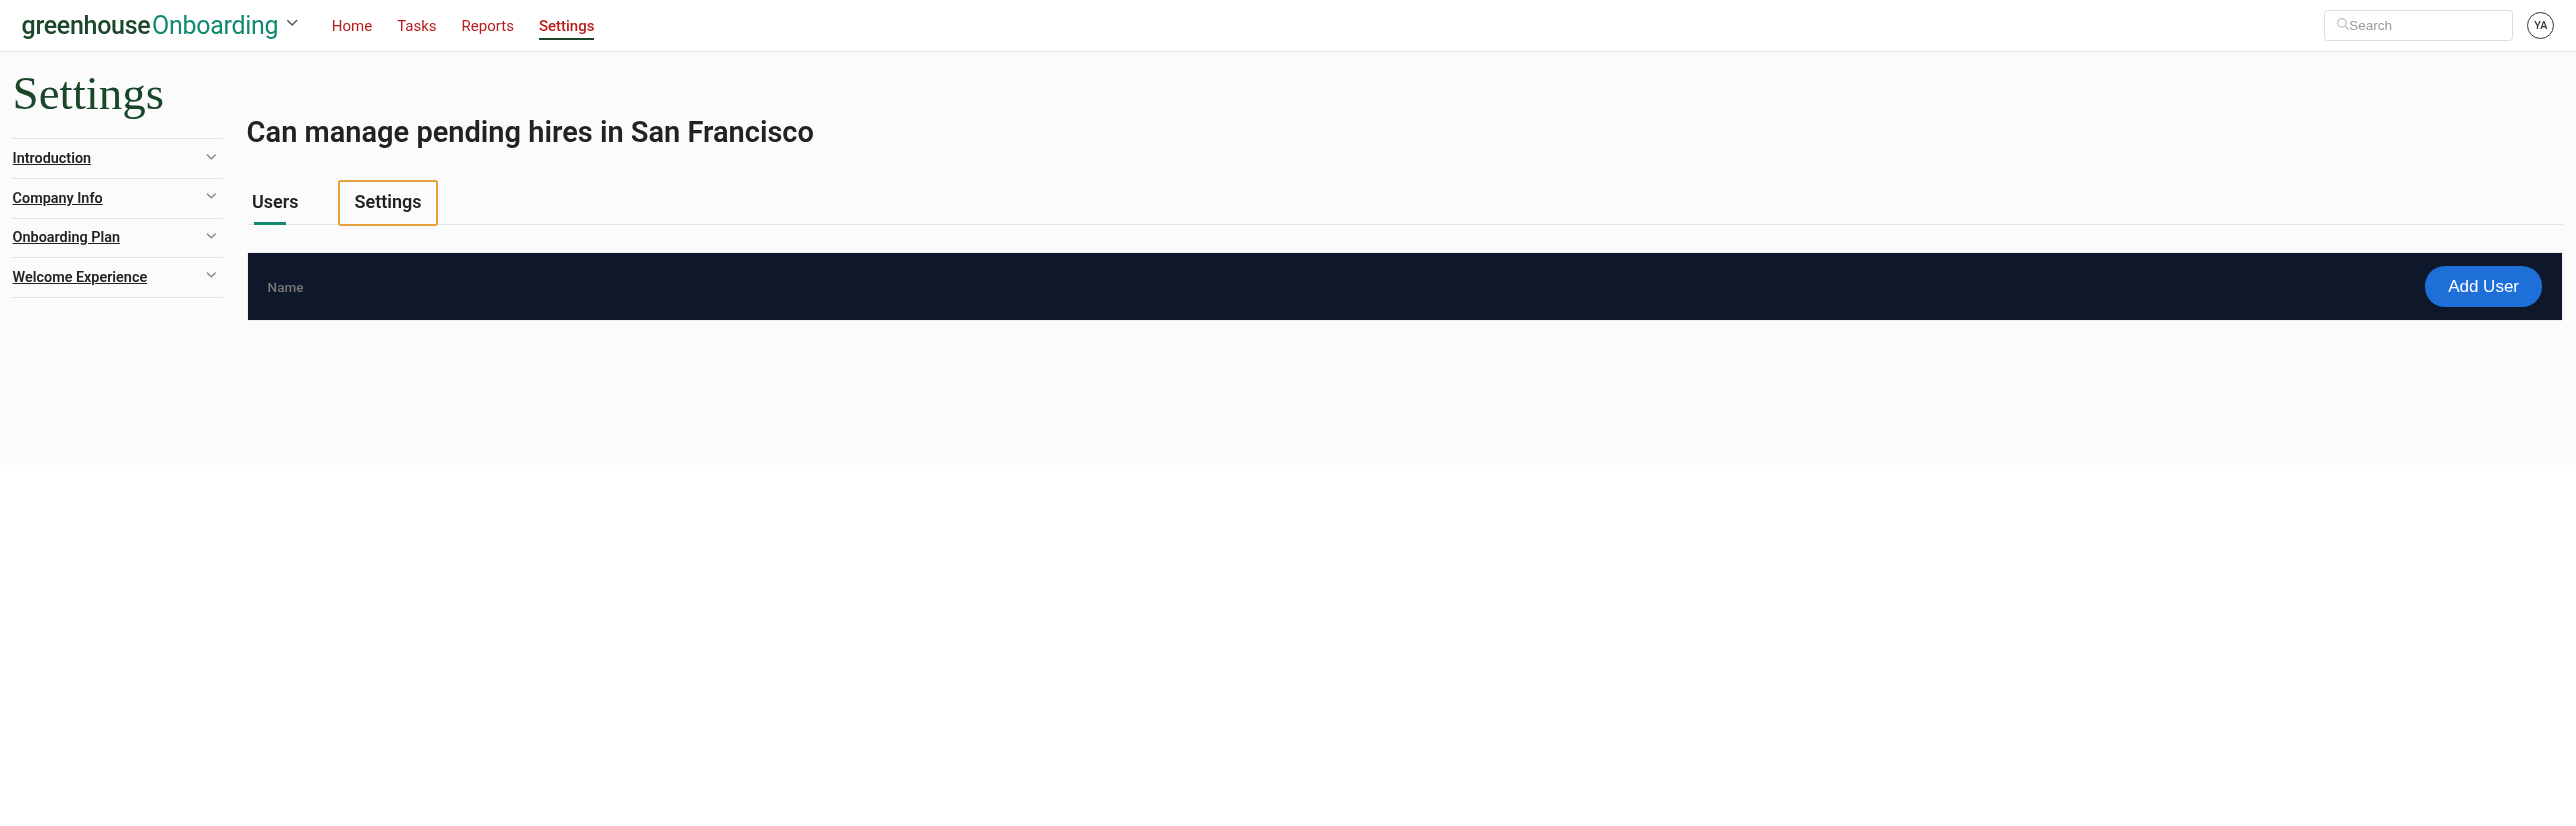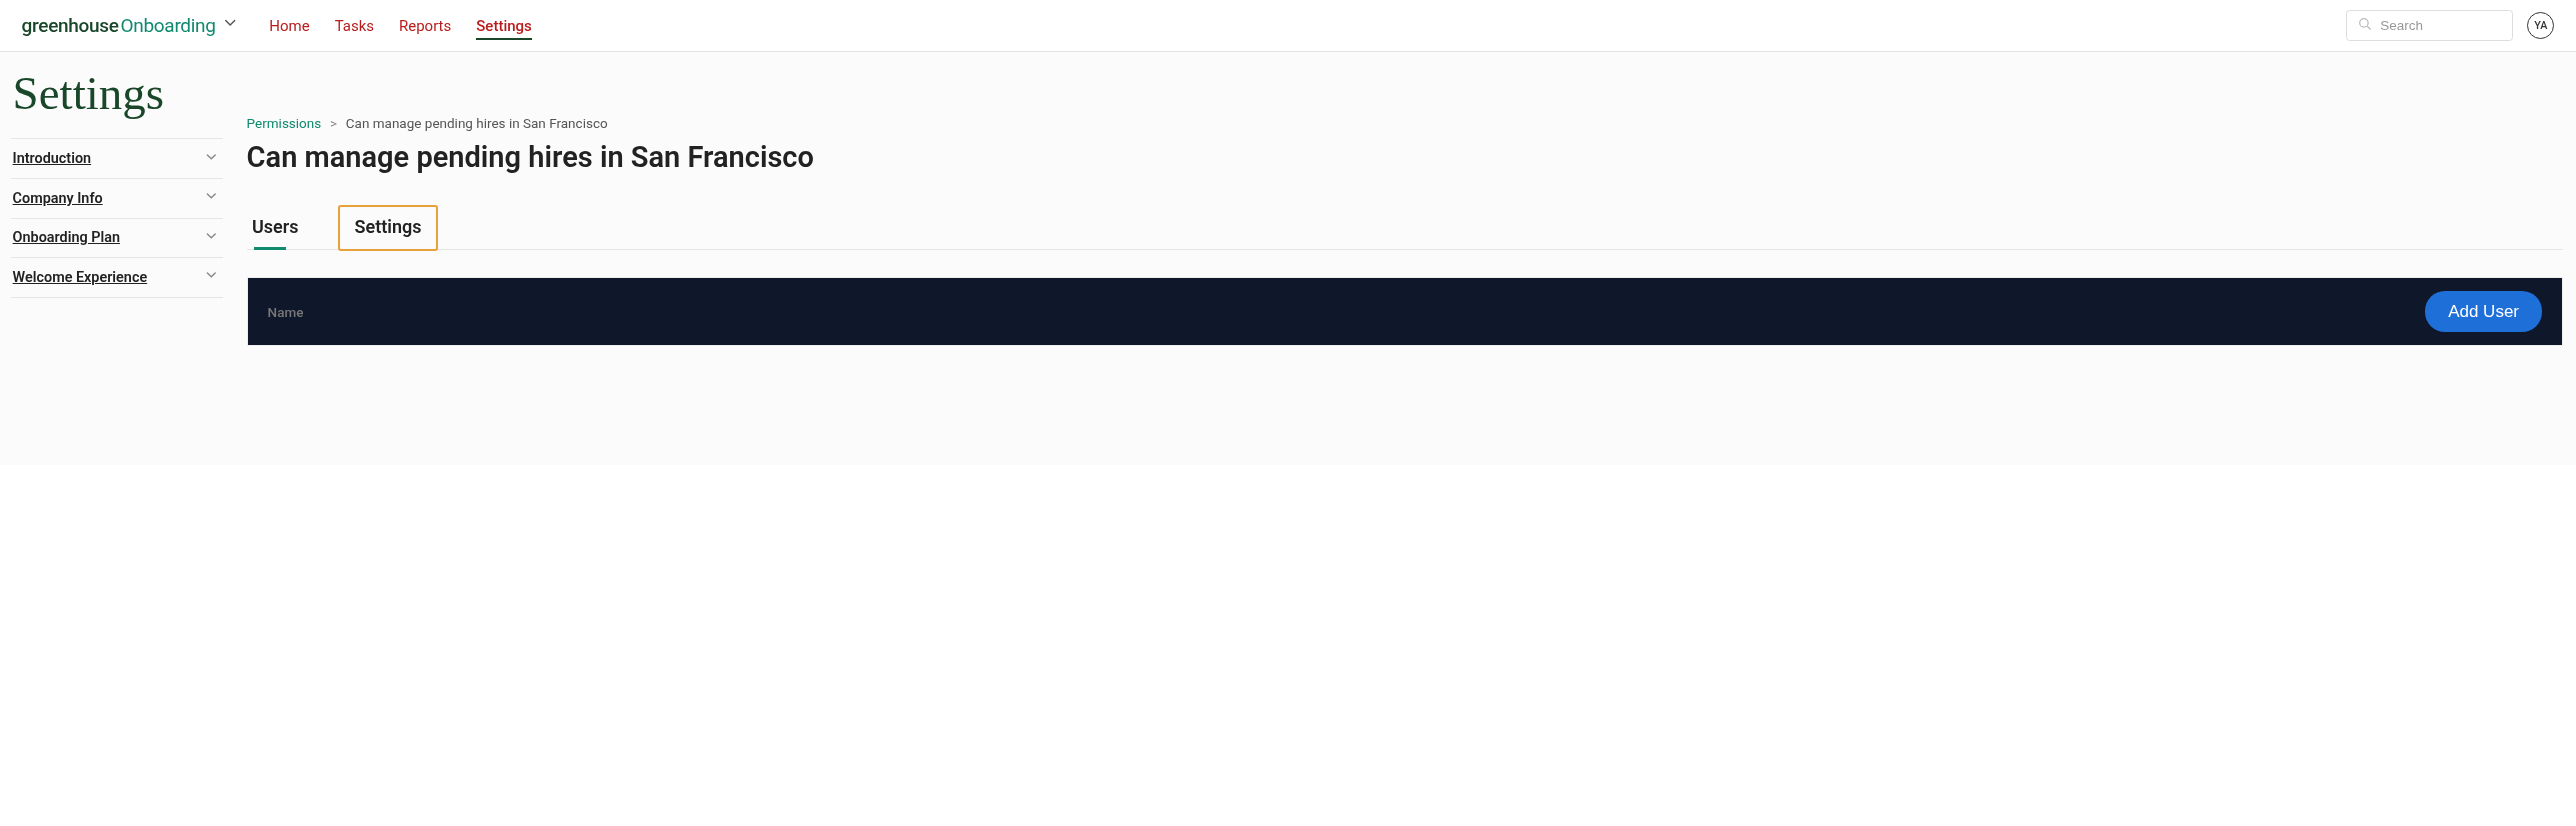--- a/index.html
+++ b/index.html
@@ -22,21 +22,21 @@
     }
     .logo-wrap {
       display: flex;
       align-items: center;
       gap: 7.2px;
       margin-right: 32px;
     }
     .logo {
       display: flex;
       align-items: flex-end;
-      font-size: 19px;
+      font-size: 25px;
       letter-spacing: -0.3px;
     }
     .logo-green {
       color: #1a472a;
       font-weight: 500;
     }
     .logo-onb {
       color: #0f8a6f;
       font-weight: 400;
       margin-left: 1.8px;
@@ -73,22 +73,21 @@
       display: flex;
       align-items: center;
       gap: 14.4px;
     }
     .search-box {
       display: flex;
       align-items: center;
       border: 0.9px solid #ddd;
       border-radius: 3.6px;
       padding: 5.4px 10.8px;
-      width: 167px;
-      gap: 9px;
+      width: 189px;
     }
     .search-box input {
       border: none;
       outline: none;
       font-size: 13.5px;
       width: 100%;
       color: #555;
     }
     .search-box input::placeholder {
       color: #999;
@@ -326,25 +325,20 @@
         <span>Welcome Experience</span>
         <span class="chevron"><svg width="12.6" height="12.6" viewBox="0 0 16 16">
               <path d="M3 5l5 5 5-5" stroke="currentColor" stroke-width="1.8" fill="none" stroke-linecap="round"></path>
             </svg></span>
       </div>
     </div>
 
   </aside>
 
   <main class="main-content">
-    <div class="breadcrumb">
-      <span class="breadcrumb-link">Permissions</span>
-      <span class="breadcrumb-sep">&gt;</span>
-      <span>Can manage pending hires in San Francisco</span>
-    </div>
 
     <h2 class="content-title">Can manage pending hires in San Francisco</h2>
 
     <div class="tabs-row">
       <div class="tab active">Users</div>
       <div class="tab highlight-box">Settings</div>
     </div>
 
     <div class="table-wrap">
       <div class="table-header">

